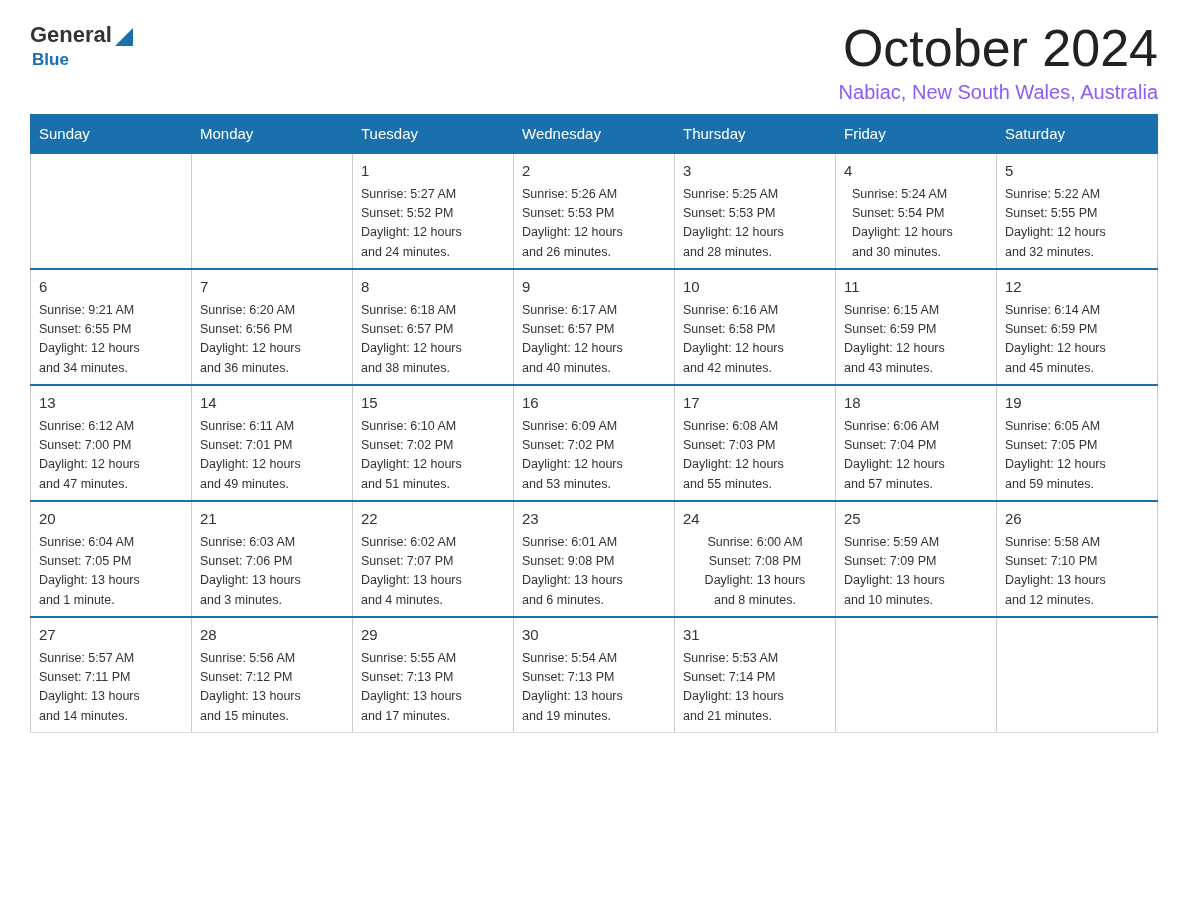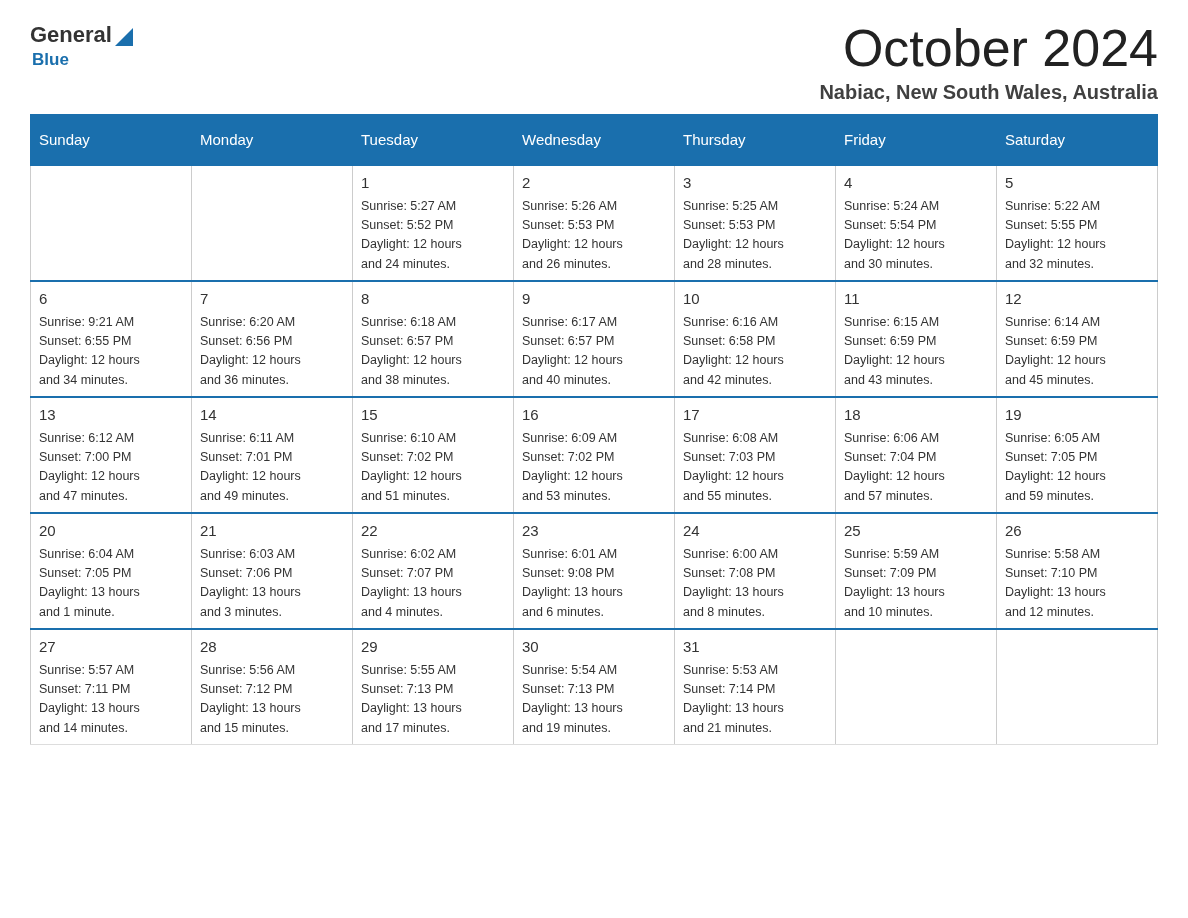--- a/index.html
+++ b/index.html
@@ -39,33 +39,32 @@
       text-align: right;
     }
     .main-title {
       font-size: 52px;
       font-weight: normal;
       color: #222;
       line-height: 1.1;
     }
     .subtitle {
       font-size: 20px;
-      color: #404040;
+      color: #8b5cf6;
       margin-top: 4px;
-      font-weight: bold;
     }
     .calendar {
       width: 100%;
       border-collapse: collapse;
       margin-top: 10px;
     }
     .calendar th {
       background-color: #1a6fad;
       color: #ffffff;
-      padding: 16px 8px;
+      padding: 10px 8px;
       font-size: 15px;
       font-weight: normal;
       text-align: left;
       border: 1px solid #1a6fad;
       margin-left: 27px;
     }
     .calendar td {
       vertical-align: top;
       padding: 6px 8px;
       border: 1px solid #ccc;
@@ -147,21 +146,21 @@
         </td>
         <td>
           <span class="day-num">3</span>
           <div class="day-info" style="white-space: pre-line;">Sunrise: 5:25 AM
 Sunset: 5:53 PM
 Daylight: 12 hours
 and 28 minutes.</div>
         </td>
         <td>
           <span class="day-num">4</span>
-          <div class="day-info" style="white-space: pre-line;">Sunrise: 5:24 AM
+          <div class="day-info" style="white-space: pre-line; margin-left: 8px;">Sunrise: 5:24 AM
 Sunset: 5:54 PM
 Daylight: 12 hours
 and 30 minutes.</div>
         </td>
         <td>
           <span class="day-num">5</span>
           <div class="day-info" style="white-space: pre-line;">Sunrise: 5:22 AM
 Sunset: 5:55 PM
 Daylight: 12 hours
 and 32 minutes.</div>
@@ -293,21 +292,21 @@
         </td>
         <td>
           <span class="day-num">23</span>
           <div class="day-info" style="white-space: pre-line;">Sunrise: 6:01 AM
 Sunset: 9:08 PM
 Daylight: 13 hours
 and 6 minutes.</div>
         </td>
         <td>
           <span class="day-num">24</span>
-          <div class="day-info" style="white-space: pre-line;">Sunrise: 6:00 AM
+          <div class="day-info" style="white-space: pre-line; text-align: center;">Sunrise: 6:00 AM
 Sunset: 7:08 PM
 Daylight: 13 hours
 and 8 minutes.</div>
         </td>
         <td>
           <span class="day-num">25</span>
           <div class="day-info" style="white-space: pre-line;">Sunrise: 5:59 AM
 Sunset: 7:09 PM
 Daylight: 13 hours
 and 10 minutes.</div>

